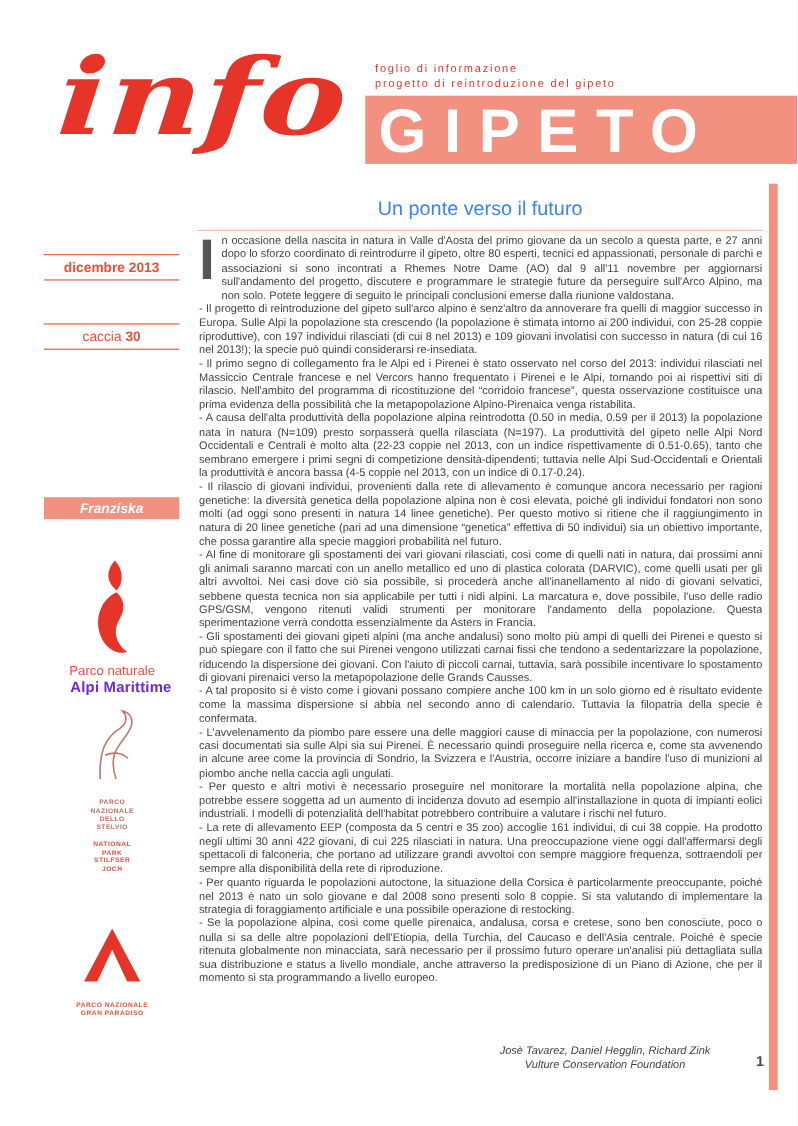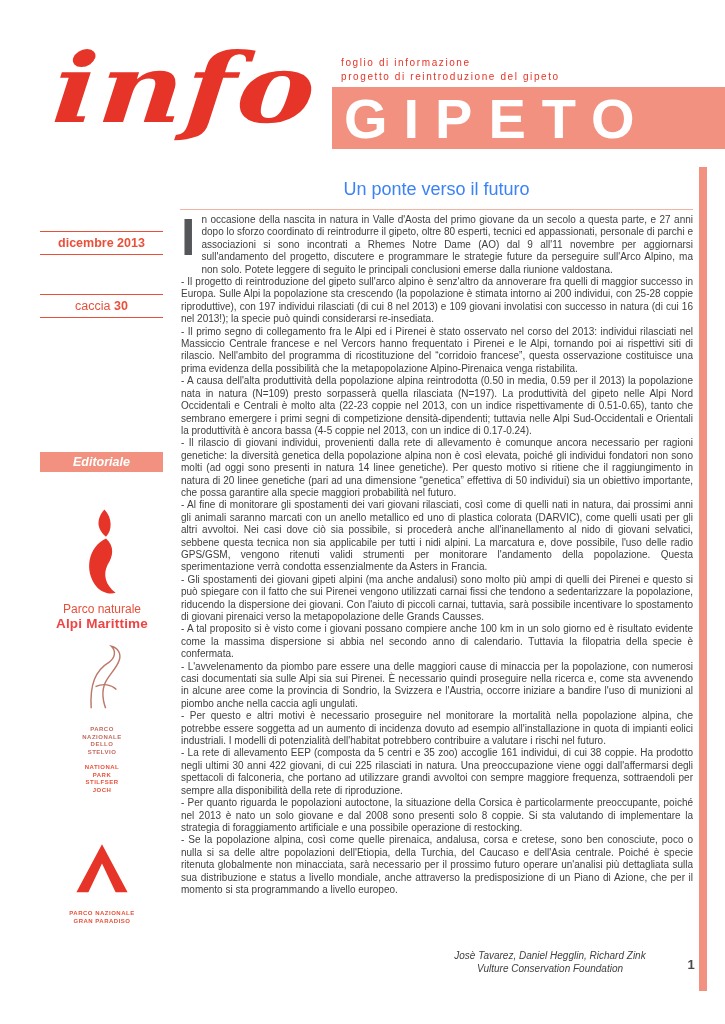--- a/index.html
+++ b/index.html
@@ -36,21 +36,21 @@
   .date-box { top:231px; border-top:1.5px solid #e8503a; border-bottom:1.5px solid #e8503a; padding:4px 0; font-weight:bold; }
   .issue-box { top:294px; border-top:1.5px solid #e8503a; border-bottom:1.5px solid #e8503a; padding:4px 0; }
   .issue-box b { font-weight:bold; }
   .section-box { top:452px; background:#f2917f; color:#ffffff; font-style:italic; font-weight:bold; padding:3px 0; }
 
   .logo-wrap { position:absolute; text-align:center; }
   .logo-1 { left:48px; top:508px; width:108px; }
   .logo-2 { left:50px; top:642px; width:104px; }
   .logo-3 { left:50px; top:840px; width:104px; }
   .logo-caption-small { font-size:12px; color:#e8503a; margin-top:2px; }
-  .logo-caption-large { font-size:13.5px; font-weight:bold; color:#ef4444; letter-spacing:0.2px; }
+  .logo-caption-large { font-size:13.5px; font-weight:bold; color:#6d28d9; letter-spacing:0.2px;text-align:right; }
   .tiny-caption { margin-top:8px; font-size:6px; line-height:7.5px; letter-spacing:0.5px; color:#c26b5e; font-weight:bold; }
   .tiny-caption.red { color:#e8503a; }
 
   
   .article { position:absolute; left:181px; top:214px; width:512px; height:740px; overflow:hidden;
     font-size:10px; line-height:12.4px; text-align:justify; color:#414042; }
   .para { margin:0; }
   .dropcap { float:left; font-size:52px; line-height:46px; height:50px;
     font-weight:bold; color:#54565a; padding:0 6px 0 0; }
 
@@ -75,21 +75,21 @@
   <div class="right-strip"></div>
 
   <div class="page-title">Un ponte verso il futuro</div>
   <div class="title-rule"></div>
 
   <div class="side-box date-box">dicembre 2013</div>
   <div class="side-box issue-box">
     <span>caccia</span>
     <b>30</b>
   </div>
-  <div class="side-box section-box">Editoriale</div>
+  <div class="side-box section-box">Franziska</div>
 
   <div class="logo-wrap logo-1">
     <svg width="80" height="88" viewBox="0 0 90 110">
       <path d="M48 2 C36 16 40 28 50 36 C58 28 58 12 48 2 Z" fill="#e63428"></path>
       <path d="M50 38 C28 48 22 78 38 98 C43 104 53 109 62 106 C49 96 46 83 52 71 C59 60 61 48 50 38 Z" fill="#e63428"></path>
     </svg>
     <div class="logo-caption-small">Parco naturale</div>
     <div class="logo-caption-large">Alpi Marittime</div>
   </div>
 

